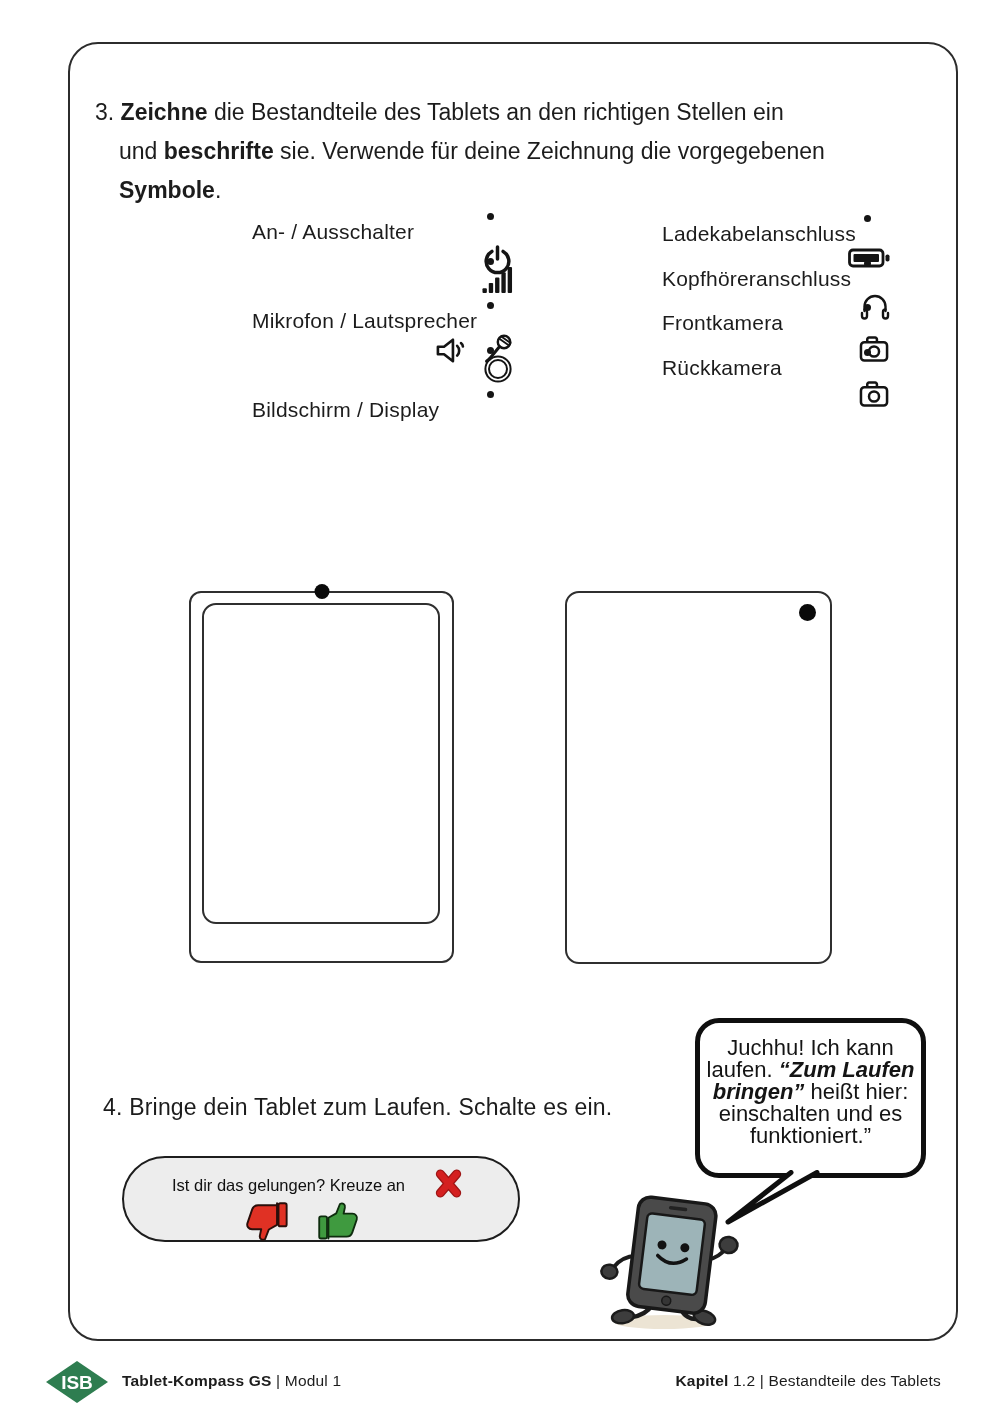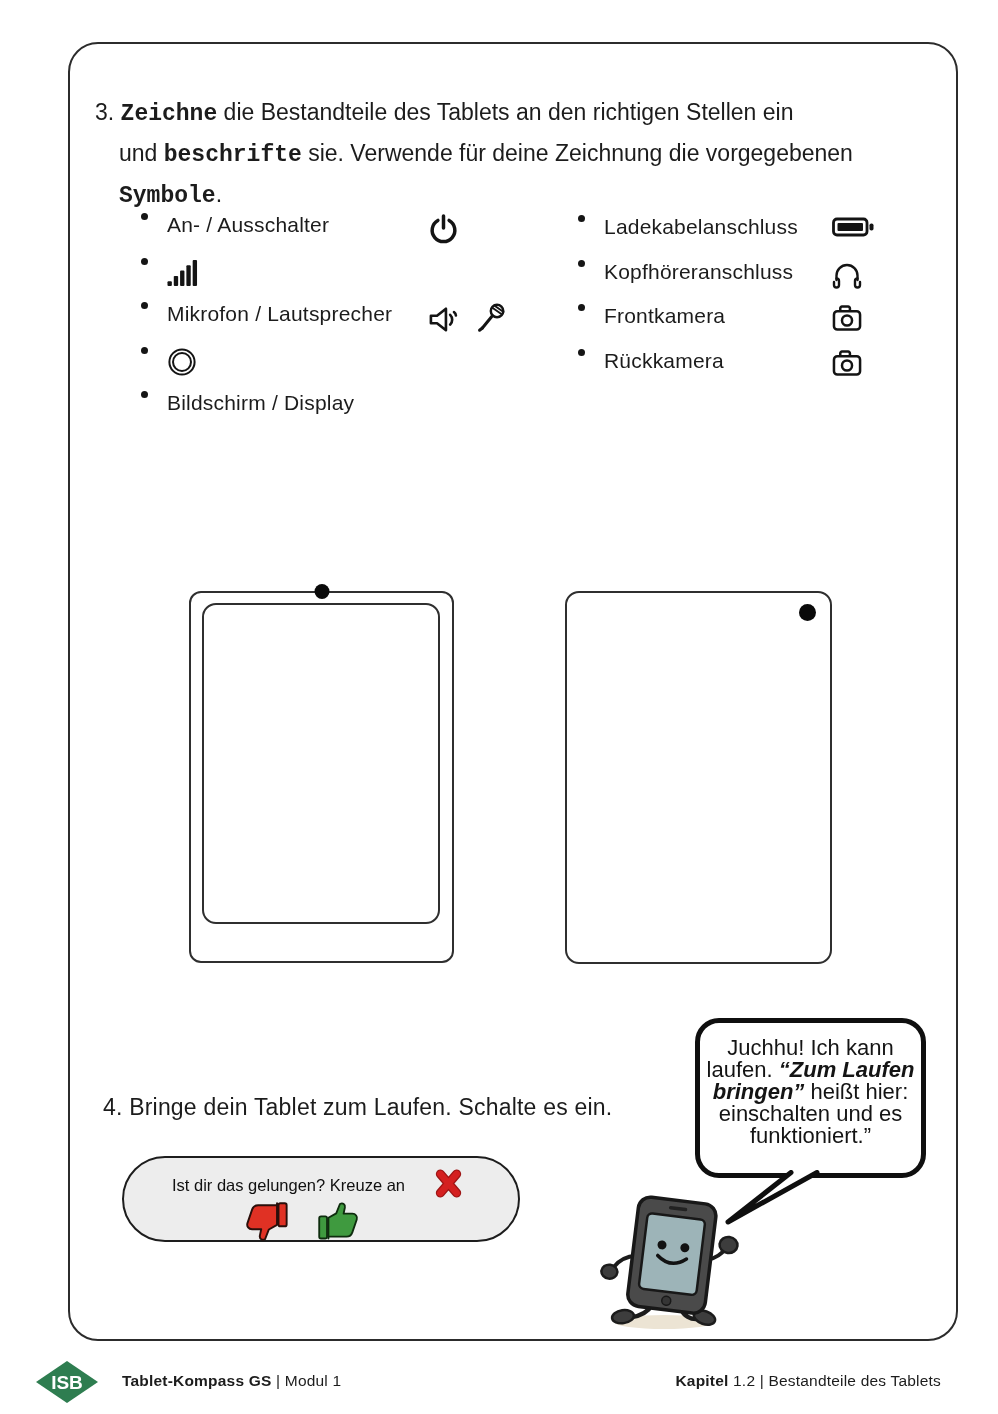--- a/index.html
+++ b/index.html
@@ -2,27 +2,27 @@
 <html><head>
 <meta charset="utf-8">
 <style>
   html,body{margin:0;padding:0;background:#ffffff;}
   .page{position:relative;width:998px;height:1414px;background:#ffffff;overflow:hidden;
         font-family:"Liberation Sans",sans-serif;color:#1c1c1c;}
   .frame{position:absolute;left:68px;top:42px;width:890px;height:1299px;
          border:2px solid #2c2c2c;border-radius:30px;box-sizing:border-box;}
   
   .heading{position:absolute;left:95px;top:93px;width:810px;font-size:23px;line-height:39px;}
-  .heading b{font-weight:700;font-family:Liberation Mono, monospace;}
+  .heading b{font-weight:700;}
   .h-indent{padding-left:24px;}
   
   .list{position:absolute;}
   .list-left{left:141px;top:213px;width:372px;}
   .list-right{left:578px;top:215px;width:312px;}
-  .li{display:flex;align-items:flex-start;height:44.5px;}
+  .li{display:flex;align-items:flex-end;height:44.5px;flex-direction:column;}
   .dot{width:7px;height:7px;border-radius:50%;background:#151515;margin-right:19px;flex:none;}
   .li-label{font-size:21px;letter-spacing:.2px;white-space:nowrap;}
   .list-left .li-label{width:261px;}
   .list-right .li-label{width:228px;}
   .li-icons{display:flex;align-items:center;gap:10px;}
   .li-icons svg{display:block;}
   
   .tablet-front{position:absolute;left:189px;top:591px;width:265px;height:372px;
                 border:2.5px solid #2f2f2f;border-radius:12px;box-sizing:border-box;background:#fff;}
   .tablet-front .screen{position:absolute;left:11px;top:10px;width:238px;height:321px;
@@ -41,21 +41,21 @@
   .pill-q{font-size:16.5px;color:#111;}
   .pill-row2{display:flex;justify-content:center;align-items:flex-start;gap:26px;margin-top:-3px;margin-left:-38px;}
   
   .bubble{position:absolute;left:695px;top:1018px;width:231px;height:160px;background:#fff;
           border:5px solid #0f0f0f;border-radius:24px;box-sizing:border-box;z-index:3;
           text-align:center;padding-top:14px;font-size:22px;line-height:22px;color:#141414;}
   .bubble .bi{font-weight:700;font-style:italic;text-align:right;}
   .tail{position:absolute;left:705px;top:1170px;z-index:4;}
   .character{position:absolute;left:592px;top:1192px;z-index:2;}
   
-  .footer-logo{position:absolute;left:35px;top:1360px;}
+  .footer-logo{position:absolute;left:45px;top:1360px;}
   .footer-left{position:absolute;left:122px;top:1372px;font-size:15.5px;letter-spacing:.2px;}
   .footer-right{position:absolute;right:57px;top:1372px;font-size:15.5px;letter-spacing:.2px;}
   .footer-left b,.footer-right b{font-weight:700;text-align:center;}
 </style>
 </head>
 <body>
 
 <div class="page">
   <div class="frame"></div>
 

